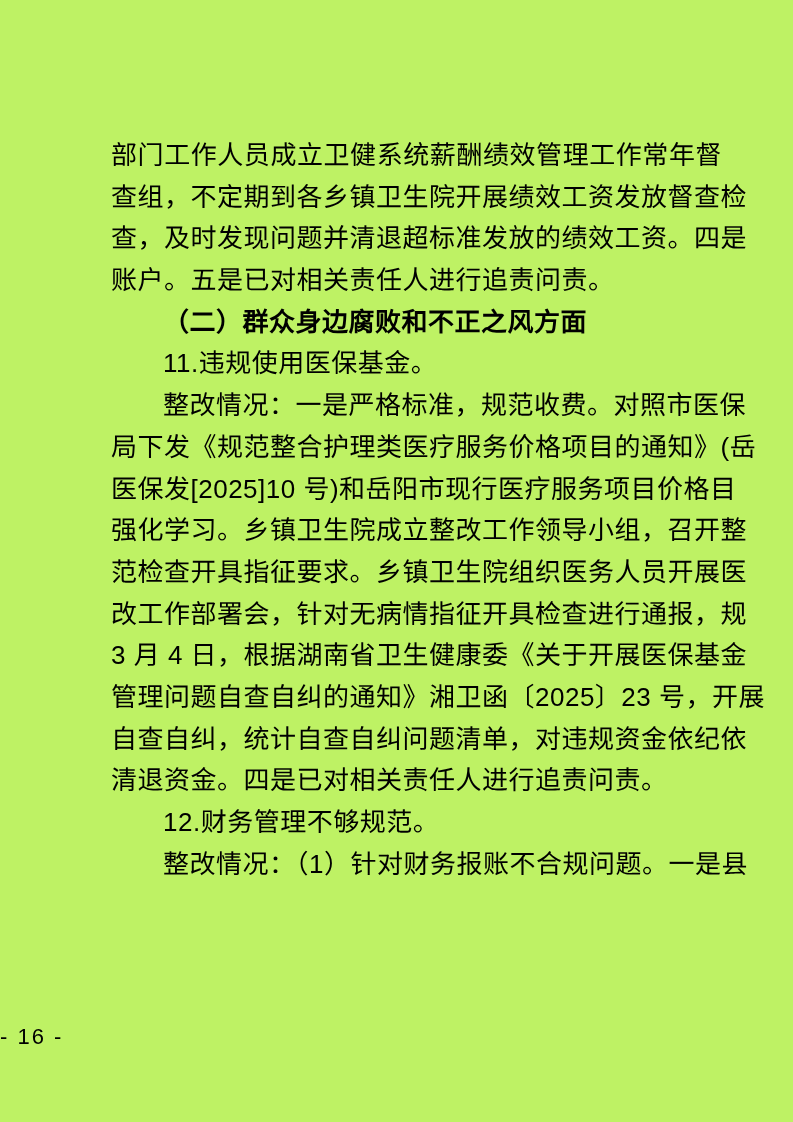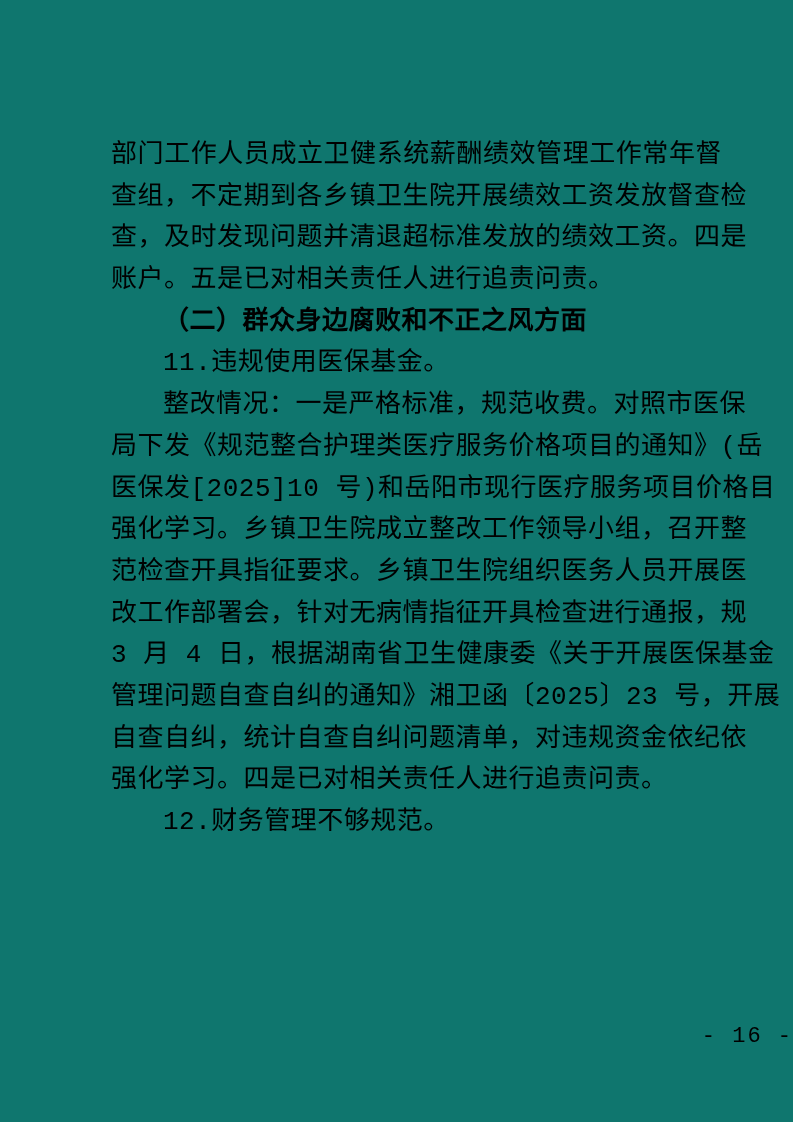--- a/index.html
+++ b/index.html
@@ -4,23 +4,23 @@
 <style>
   html, body {
     margin: 0;
     padding: 0;
     background: #ffffff;
   }
   .page {
     position: relative;
     width: 793px;
     height: 1122px;
-    background: #0f766e;
+    background: #bef264;
     color: #000000;
-    font-family: Liberation Mono, monospace;
+    font-family: Liberation Sans, sans-serif;
     overflow: hidden;
   }
   .text-block {
     position: absolute;
     left: 111px;
     top: 135px;
     width: 611px;
   }
   .paragraph {
     margin: 0;
@@ -42,21 +42,21 @@
     padding-left: 52px;
   }
   .paragraph.bold .line {
     font-weight: bold;
   }
   .page-footer {
     position: absolute;
     left: 0;
     right: 0;
     top: 1022px;
-    text-align: right;
+    text-align: left;
     font-size: 22px;
     line-height: 30px;
     letter-spacing: 2px;
   }
 </style>
 </head>
 <body>
 
 <div class="page">
   <main class="text-block">
@@ -75,22 +75,25 @@
       <div class="paragraph">
         <div class="line indent fill">整改情况：一是严格标准，规范收费。对照市医保</div>
         <div class="line fill">局下发《规范整合护理类医疗服务价格项目的通知》(岳</div>
         <div class="line fill">医保发[2025]10 号)和岳阳市现行医疗服务项目价格目</div>
         <div class="line fill">强化学习。乡镇卫生院成立整改工作领导小组，召开整</div>
         <div class="line fill">范检查开具指征要求。乡镇卫生院组织医务人员开展医</div>
         <div class="line fill">改工作部署会，针对无病情指征开具检查进行通报，规</div>
         <div class="line fill">3 月 4 日，根据湖南省卫生健康委《关于开展医保基金</div>
         <div class="line fill">管理问题自查自纠的通知》湘卫函〔2025〕23 号，开展</div>
         <div class="line fill">自查自纠，统计自查自纠问题清单，对违规资金依纪依</div>
-        <div class="line">强化学习。四是已对相关责任人进行追责问责。</div>
+        <div class="line">清退资金。四是已对相关责任人进行追责问责。</div>
       </div>
       <div class="paragraph">
         <div class="line indent">12.财务管理不够规范。</div>
+      </div>
+      <div class="paragraph">
+        <div class="line indent">整改情况：（1）针对财务报账不合规问题。一是县</div>
       </div>
     </main>
   <footer class="page-footer">
     <span>- 16 -</span>
   </footer>
 </div>
 
 </body></html>

